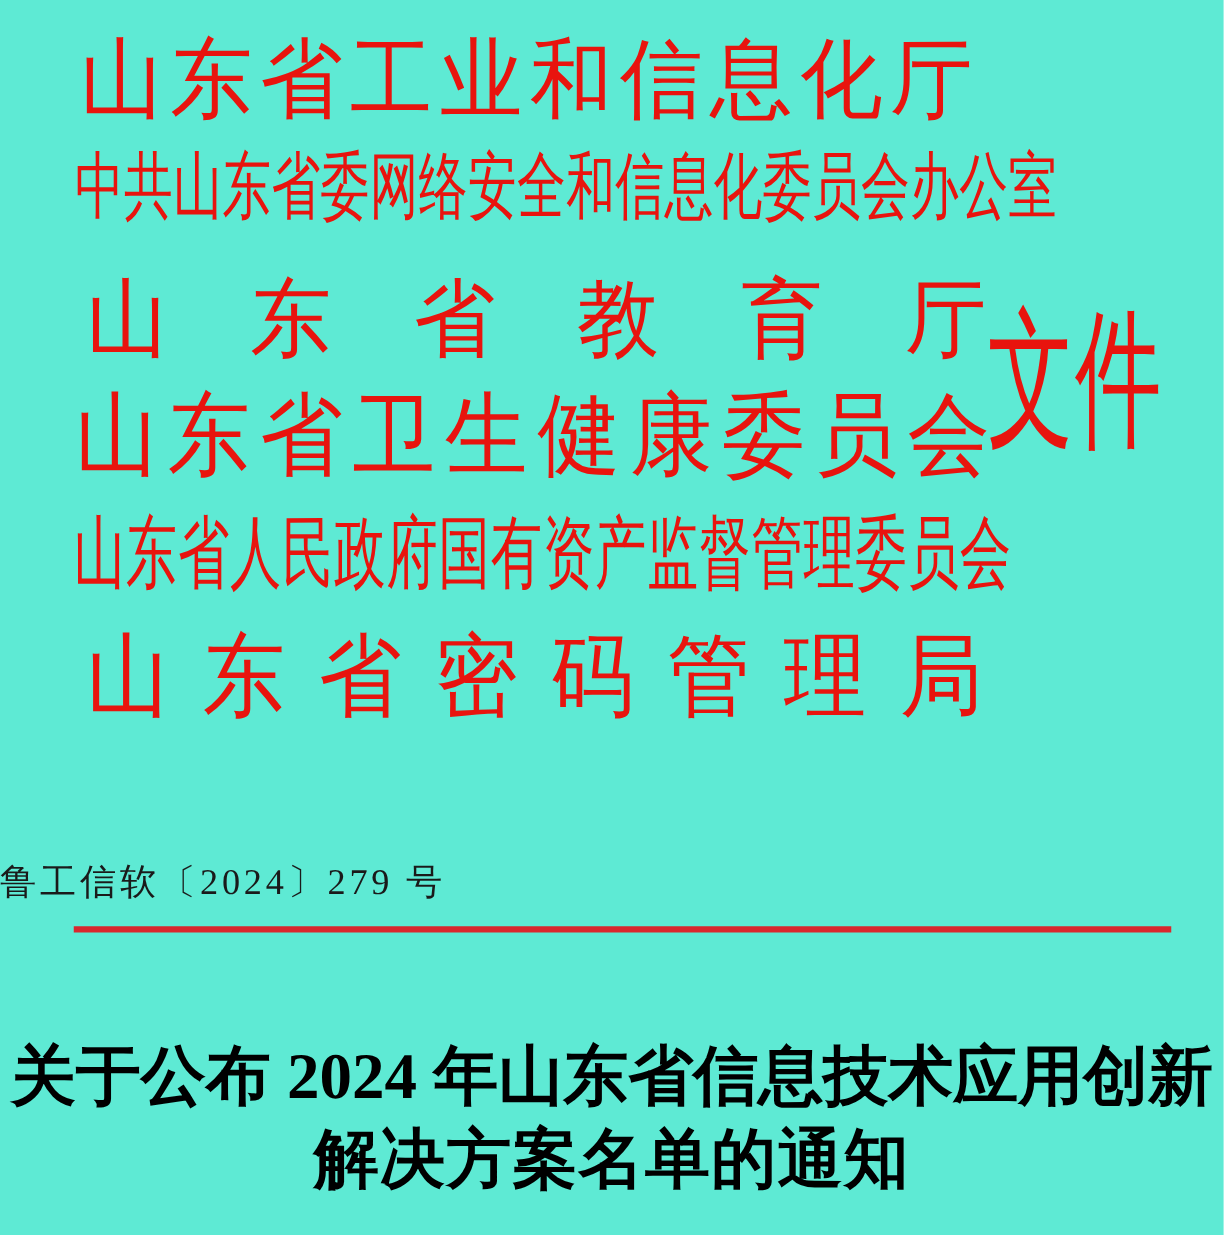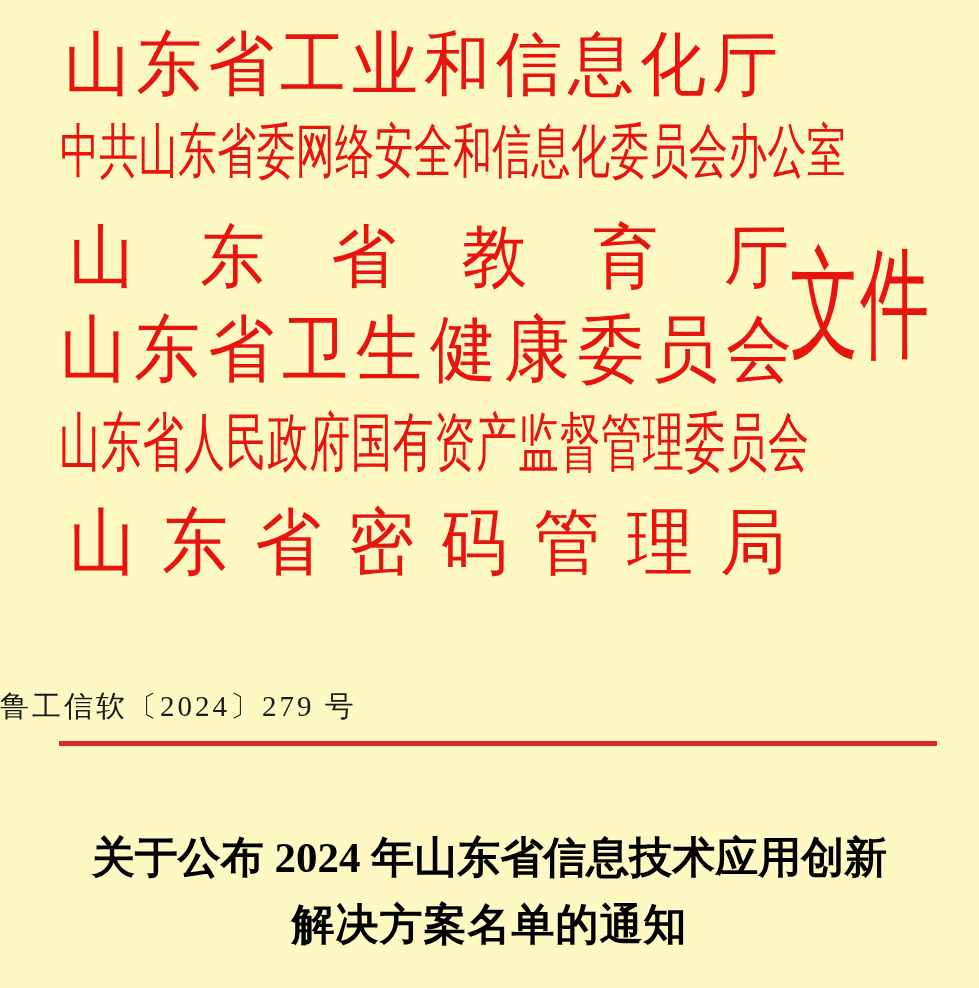--- a/index.html
+++ b/index.html
@@ -11,21 +11,21 @@
   * { margin: 0; padding: 0; box-sizing: border-box; }
   html, body { background: #ffffff; }
   body {
     font-family: "Liberation Serif", "DejaVu Serif", serif;
     width: 979px;
   }
   .page {
     position: relative;
     width: 979px;
     height: 988px;
-    background: #fef9c3;
+    background: #5eead4;
     overflow: hidden;
   }
   .agency {
     position: absolute;
     color: var(--header-red);
     line-height: 1;
     white-space: nowrap;
     transform-origin: 0 0;
   }
   
@@ -73,21 +73,21 @@
     width: 878px;
     height: 5px;
     background: var(--rule-red);
     border: none;
   }
   .title-line {
     position: absolute;
     left: 0;
     width: 100%;
     text-align: center;
-    font-size: 43px;
+    font-size: 52px;
     font-weight: bold;
     color: var(--title-black);
     line-height: 1;
     white-space: nowrap;
   }
   .t1 { top: 836px; }
   .t2 { top: 903px; letter-spacing: 1px; }
 </style>
 </head>
 <body>

